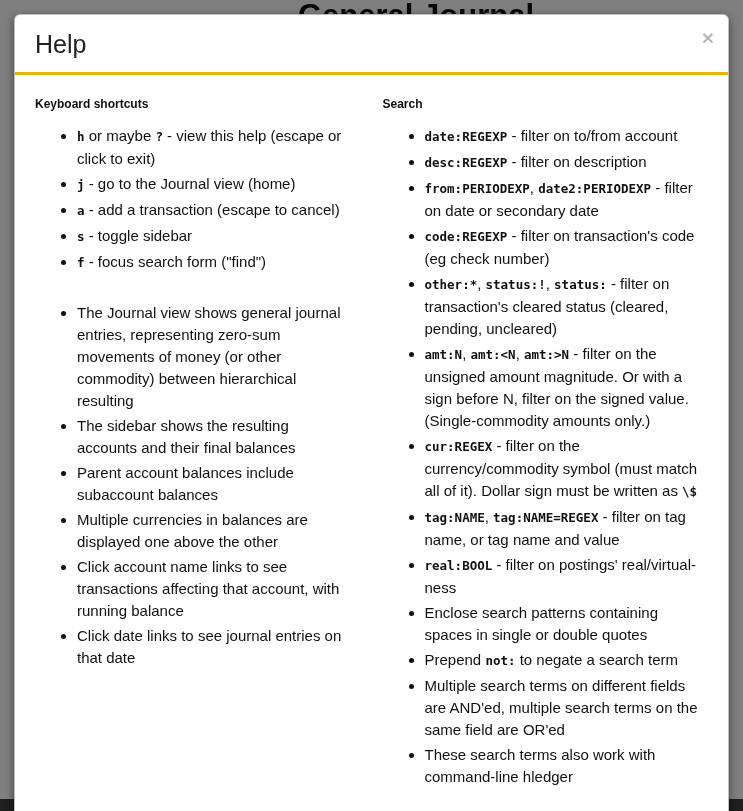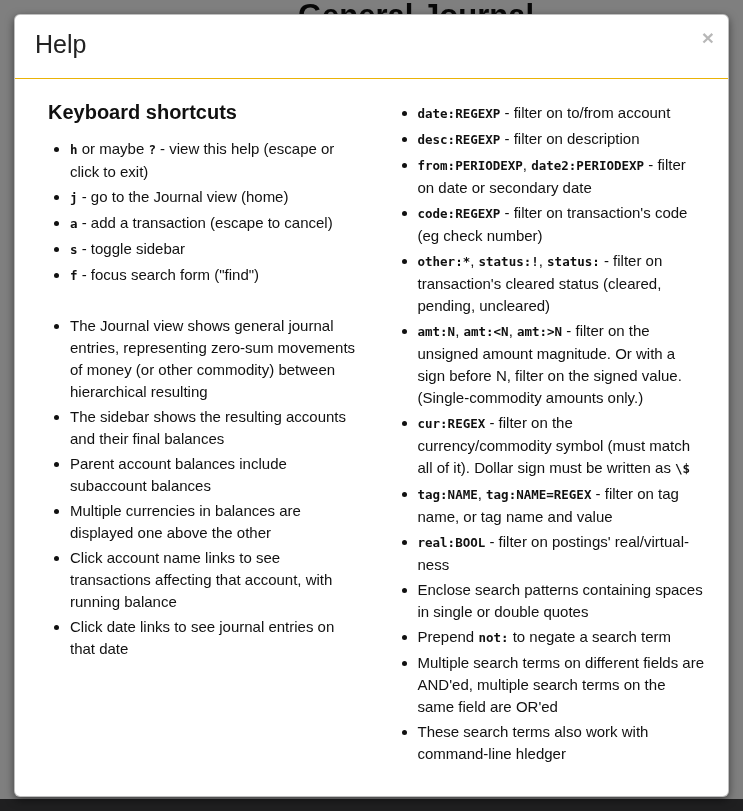--- a/index.html
+++ b/index.html
@@ -32,37 +32,37 @@
     cursor: pointer;
   }
   .modal {
     position: absolute; left: 14px; top: 14px; width: 715px; min-height: 770px;
     background: #fff; border-radius: 6px;
     border: 1px solid rgba(0,0,0,0.25);
     box-shadow: 0 3px 9px rgba(0,0,0,0.5);
   }
   .modal-header {
     position: relative;
-    padding: 14px 20px 19px;
-    border-bottom: 1px solid #eab308;
+    padding: 14px 20px 13px;
+    border-bottom: 3px solid #eab308;
   }
   .modal-title { font-size: 25px; font-weight: 500; color: #222; line-height: 1.2; }
   .close {
     position: absolute; right: 14px; top: 12px;
     background: none; border: none;
     font-size: 21px; font-weight: bold; line-height: 1;
     color: #000; opacity: 0.28; cursor: pointer;
     font-family: "Liberation Sans", sans-serif;
   }
   .modal-body { padding: 20px 20px 28px; display: flex; gap: 22px; }
   .col { width: 50%; }
   .section { margin-bottom: 28px; }
   .section:last-child { margin-bottom: 0; }
-  .section h3 { font-size: 20px; font-weight: bold; color: #111; margin: 2px 13px 14px; }
-  .section ul { margin: 3px; padding-left: 32px; list-style: disc; }
+  .section h3 { font-size: 12px; font-weight: bold; color: #111; margin: 2px 0 14px; }
+  .section ul { margin: 10px; padding-left: 32px; list-style: disc; }
   .section li {
     font-size: 15px; line-height: 22px; color: #111;
     margin-bottom: 3px;
   }
   .section li code {
     font-family: "DejaVu Sans Mono", monospace;
     font-weight: bold;
     font-size: 12.5px;
   }
 </style>
@@ -100,20 +100,21 @@
             <li>The sidebar shows the resulting accounts and their final balances</li>
             <li>Parent account balances include subaccount balances</li>
             <li>Multiple currencies in balances are displayed one above the other</li>
             <li>Click account name links to see transactions affecting that account, with running balance</li>
             <li>Click date links to see journal entries on that date</li>
           </ul>
       </div>
     </div>
     <div class="col">
       <div class="section">
+        <h3>Search</h3>
         <ul>
             <li><code>date:REGEXP</code> - filter on to/from account</li>
             <li><code>desc:REGEXP</code> - filter on description</li>
             <li><code>from:PERIODEXP</code>, <code>date2:PERIODEXP</code> - filter on date or secondary date</li>
             <li><code>code:REGEXP</code> - filter on transaction's code (eg check number)</li>
             <li><code>other:*</code>, <code>status:!</code>, <code>status:</code> - filter on transaction's cleared status (cleared, pending, uncleared)</li>
             <li><code>amt:N</code>, <code>amt:&lt;N</code>, <code>amt:&gt;N</code> - filter on the unsigned amount magnitude. Or with a sign before N, filter on the signed value. (Single-commodity amounts only.)</li>
             <li><code>cur:REGEX</code> - filter on the currency/commodity symbol (must match all of it). Dollar sign must be written as <code>\$</code></li>
             <li><code>tag:NAME</code>, <code>tag:NAME=REGEX</code> - filter on tag name, or tag name and value</li>
             <li><code>real:BOOL</code> - filter on postings' real/virtual-ness</li>

